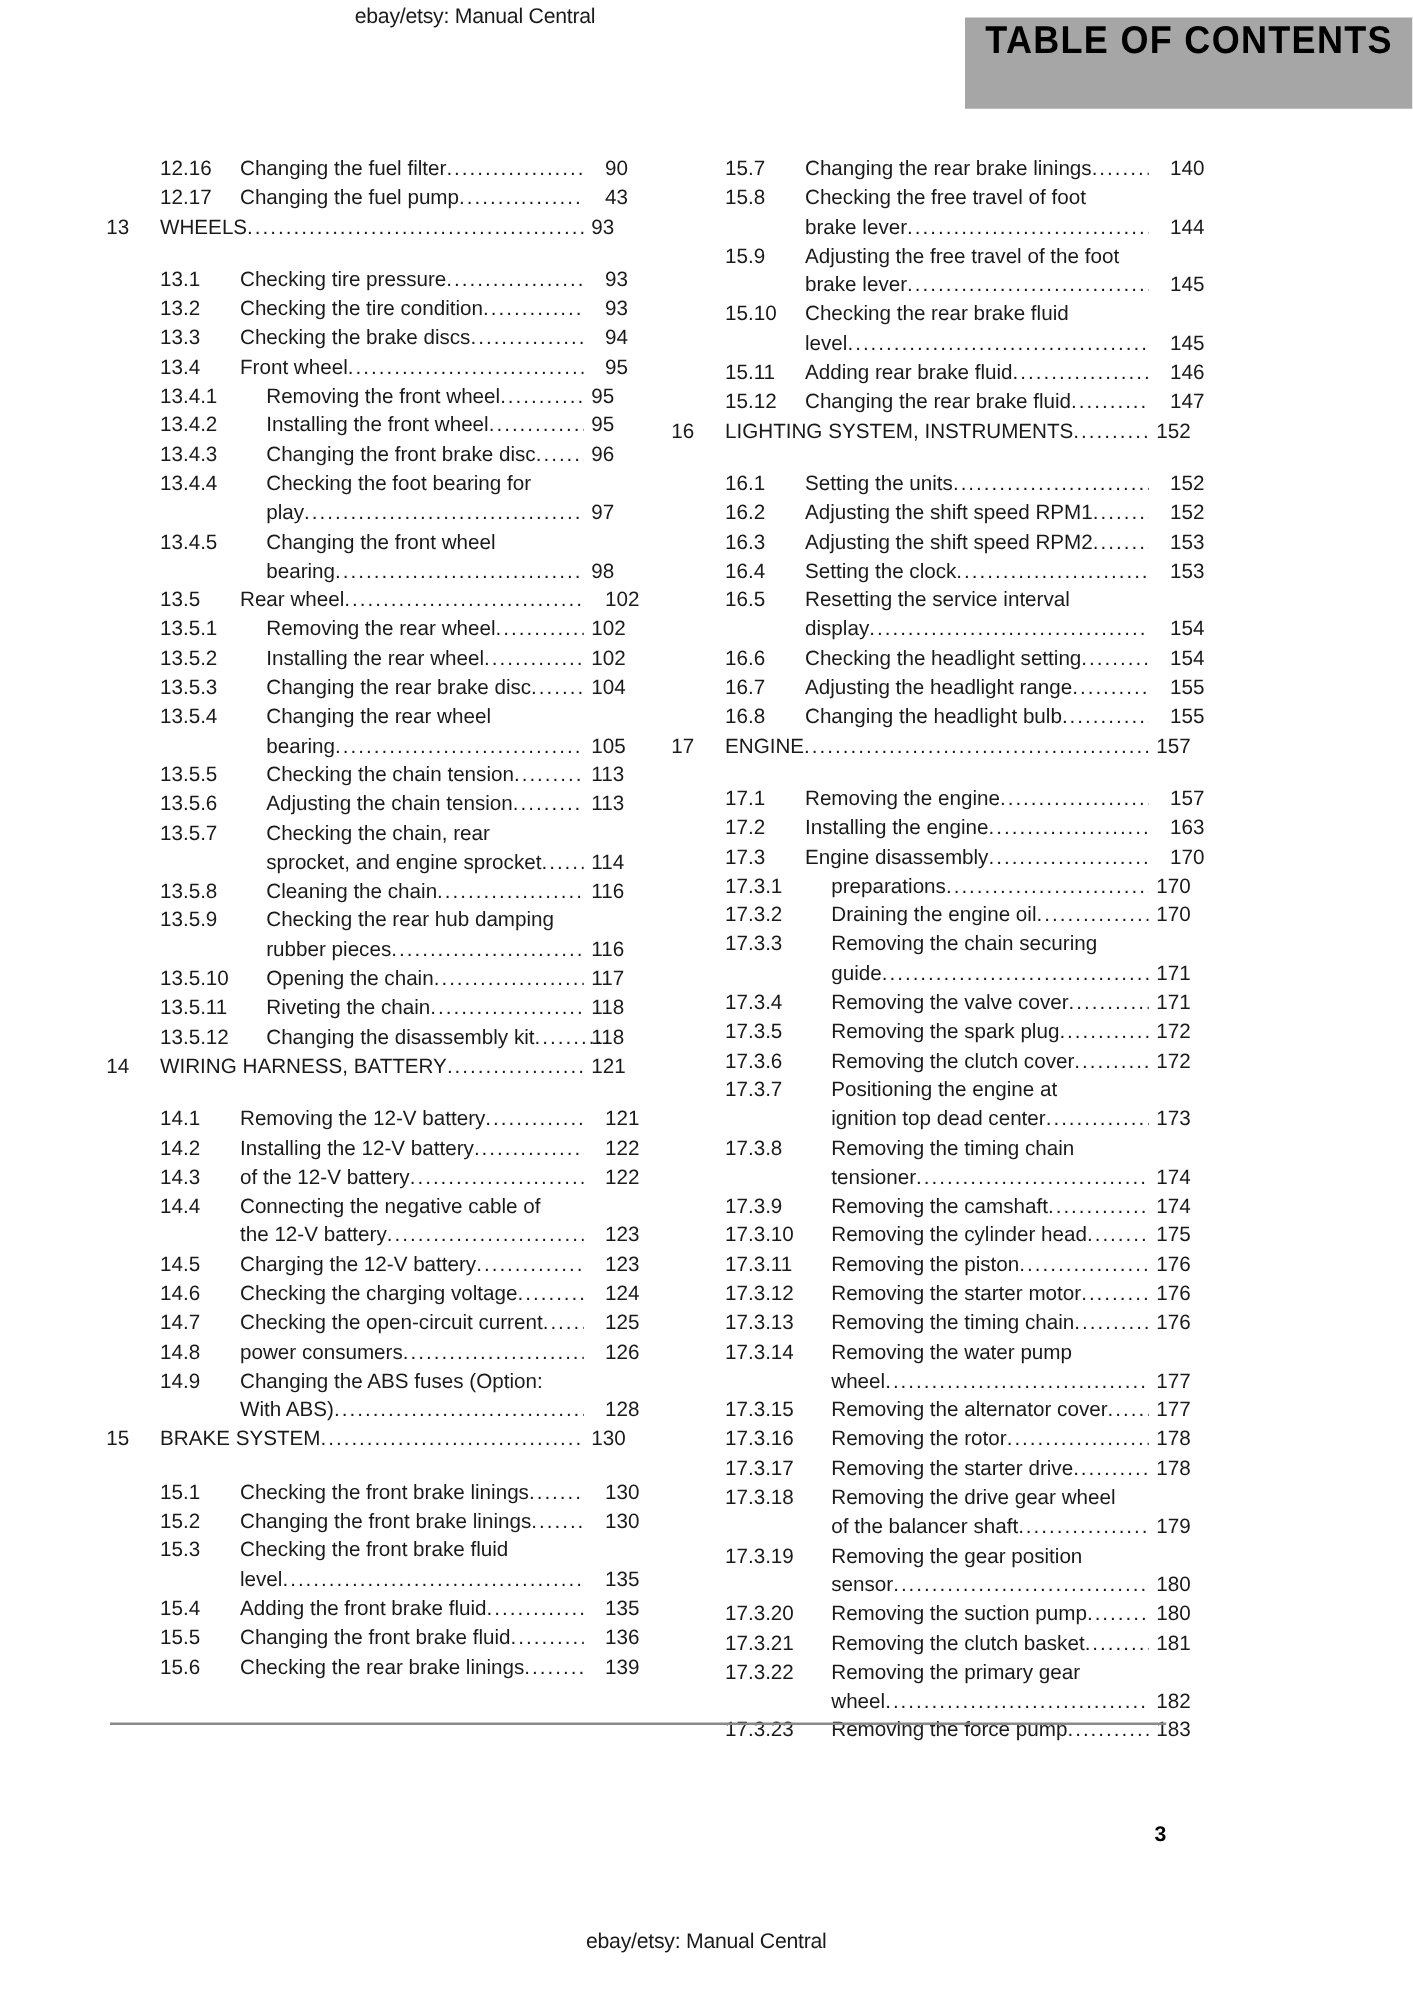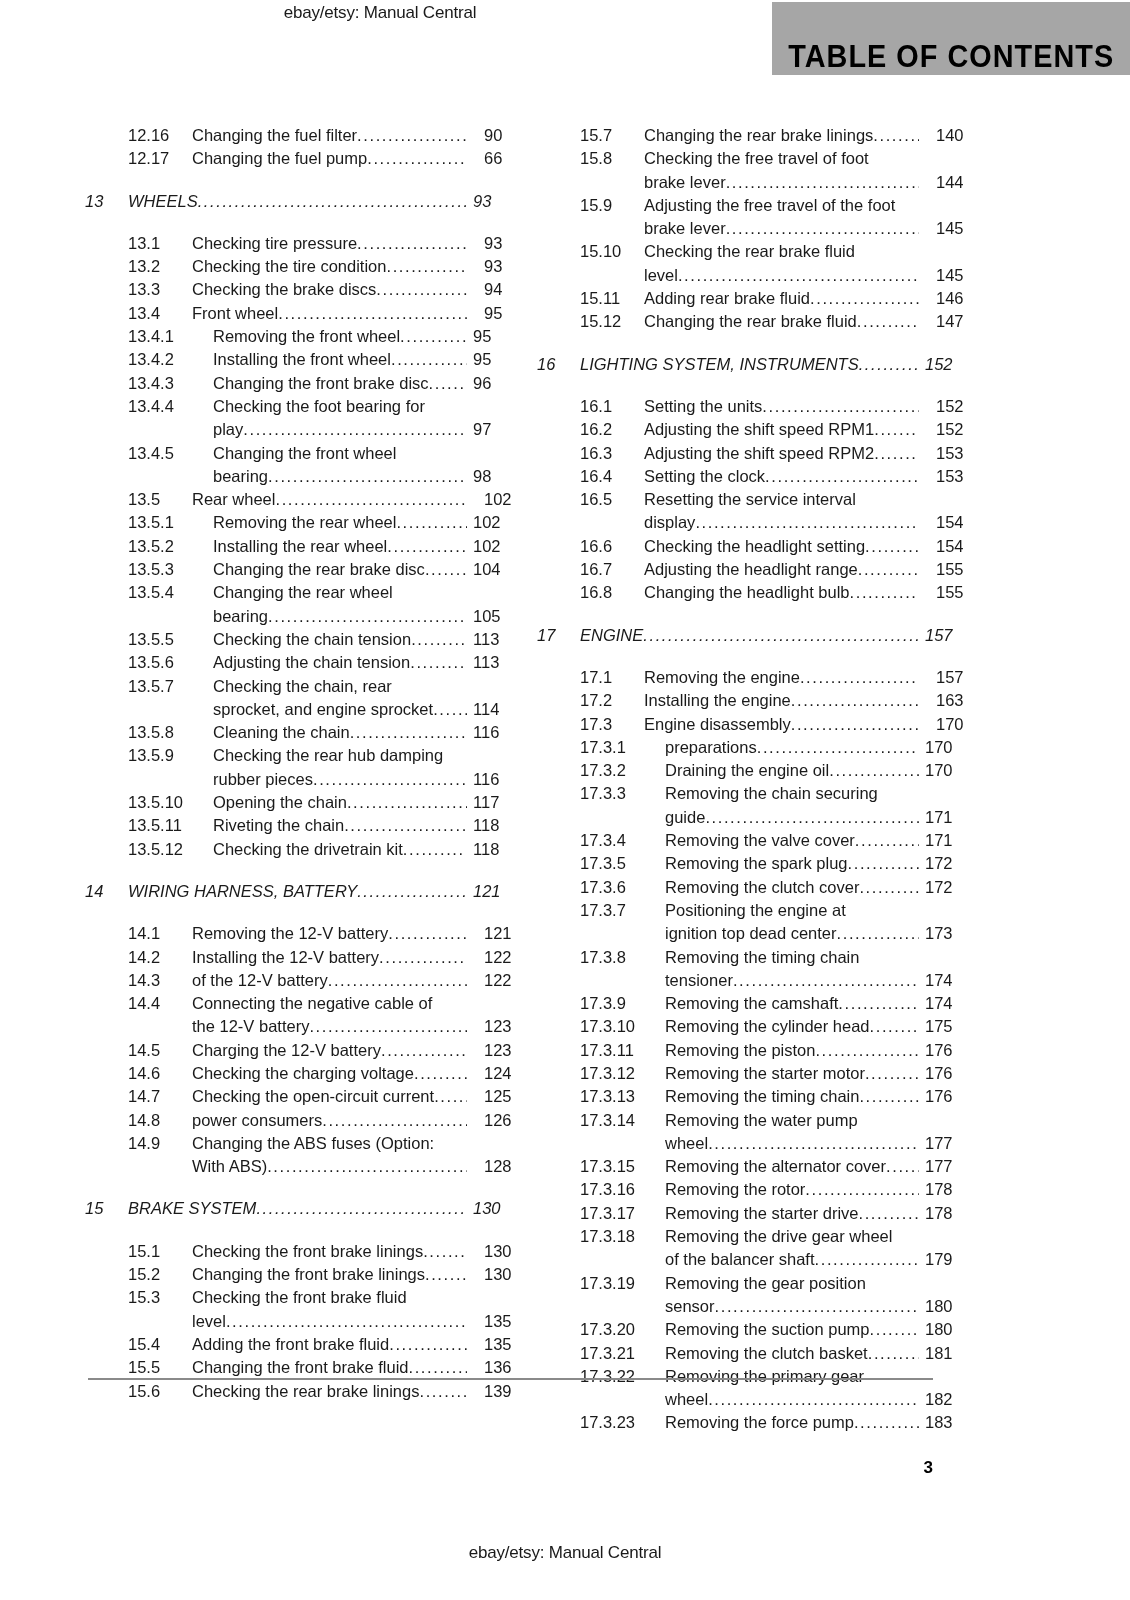--- a/index.html
+++ b/index.html
@@ -22,27 +22,27 @@
     top: 3px;
     left: 0;
     width: 760px;
     text-align: center;
     font-size: 17px;
     color: #1a1a1a;
     letter-spacing: -0.2px;
   }
   .toc-banner {
     position: absolute;
-    top: 2px;
+    top: 14px;
     left: 772px;
     width: 358px;
     height: 73px;
     background: #a6a6a6;
     display: flex;
-    align-items: flex-end;
+    align-items: flex-start;
     justify-content: center;
   }
   .toc-banner-title {
     font-family: "Liberation Sans", sans-serif;
     font-weight: bold;
     font-size: 31px;
     letter-spacing: 1.1px;
     color: #000000;
     transform: scaleX(0.93);
     transform-origin: center;
@@ -64,23 +64,21 @@
 
   
   .entry {
     position: relative;
     font-size: 16.5px;
     line-height: 23.3px;
     color: #1a1a1a;
     white-space: nowrap;
   }
   .entry.chapter {
-    margin-top: 19px;
     margin-bottom: 19px;
-    font-style: italic;
   }
   .num {
     position: absolute;
     left: 0;
     top: 0;
   }
   
   .entry.lvl2 .num { left: 43px; }
   .entry.lvl3 .num { left: 43px; }
 
@@ -162,21 +160,21 @@
   <div class="col col-left" id="col-left">
       <div class="entry lvl2">
         <span class="num">12.16</span>
         <span class="body">
           <span class="line"><span class="txt">Changing the fuel filter</span><span class="leader" style="width: 109.891px;"> ........................................................................................................................</span><span class="pg">90</span></span>
         </span>
       </div>
       <div class="entry lvl2">
         <span class="num">12.17</span>
         <span class="body">
-          <span class="line"><span class="txt">Changing the fuel pump</span><span class="leader" style="width: 99.7812px;"> ........................................................................................................................</span><span class="pg">66</span></span>
+          <span class="line"><span class="txt">Changing the fuel pump</span><span class="leader" style="width: 99.7812px;"> ........................................................................................................................</span><span class="pg">43</span></span>
         </span>
       </div>
       <div class="entry lvl1 chapter">
         <span class="num">13</span>
         <span class="body">
           <span class="line"><span class="txt">WHEELS</span><span class="leader" style="width: 269.312px;"> ........................................................................................................................</span><span class="pg">93</span></span>
         </span>
       </div>
       <div class="entry lvl2">
         <span class="num">13.1</span>
@@ -305,21 +303,21 @@
       </div>
       <div class="entry lvl3">
         <span class="num">13.5.11</span>
         <span class="body">
           <span class="line"><span class="txt">Riveting the chain</span><span class="leader" style="width: 122.828px;"> ........................................................................................................................</span><span class="pg">118</span></span>
         </span>
       </div>
       <div class="entry lvl3">
         <span class="num">13.5.12</span>
         <span class="body">
-          <span class="line"><span class="txt">Checking the drivetrain kit</span><span class="leader" style="width: 62.2969px;"> ........................................................................................................................</span><span class="pg">118</span></span>
+          <span class="line"><span class="txt">Changing the disassembly kit</span><span class="leader" style="width: 62.2969px;"> ........................................................................................................................</span><span class="pg">118</span></span>
         </span>
       </div>
       <div class="entry lvl1 chapter">
         <span class="num">14</span>
         <span class="body">
           <span class="line"><span class="txt">WIRING HARNESS, BATTERY</span><span class="leader" style="width: 109.484px;"> ........................................................................................................................</span><span class="pg">121</span></span>
         </span>
       </div>
       <div class="entry lvl2">
         <span class="num">14.1</span>

